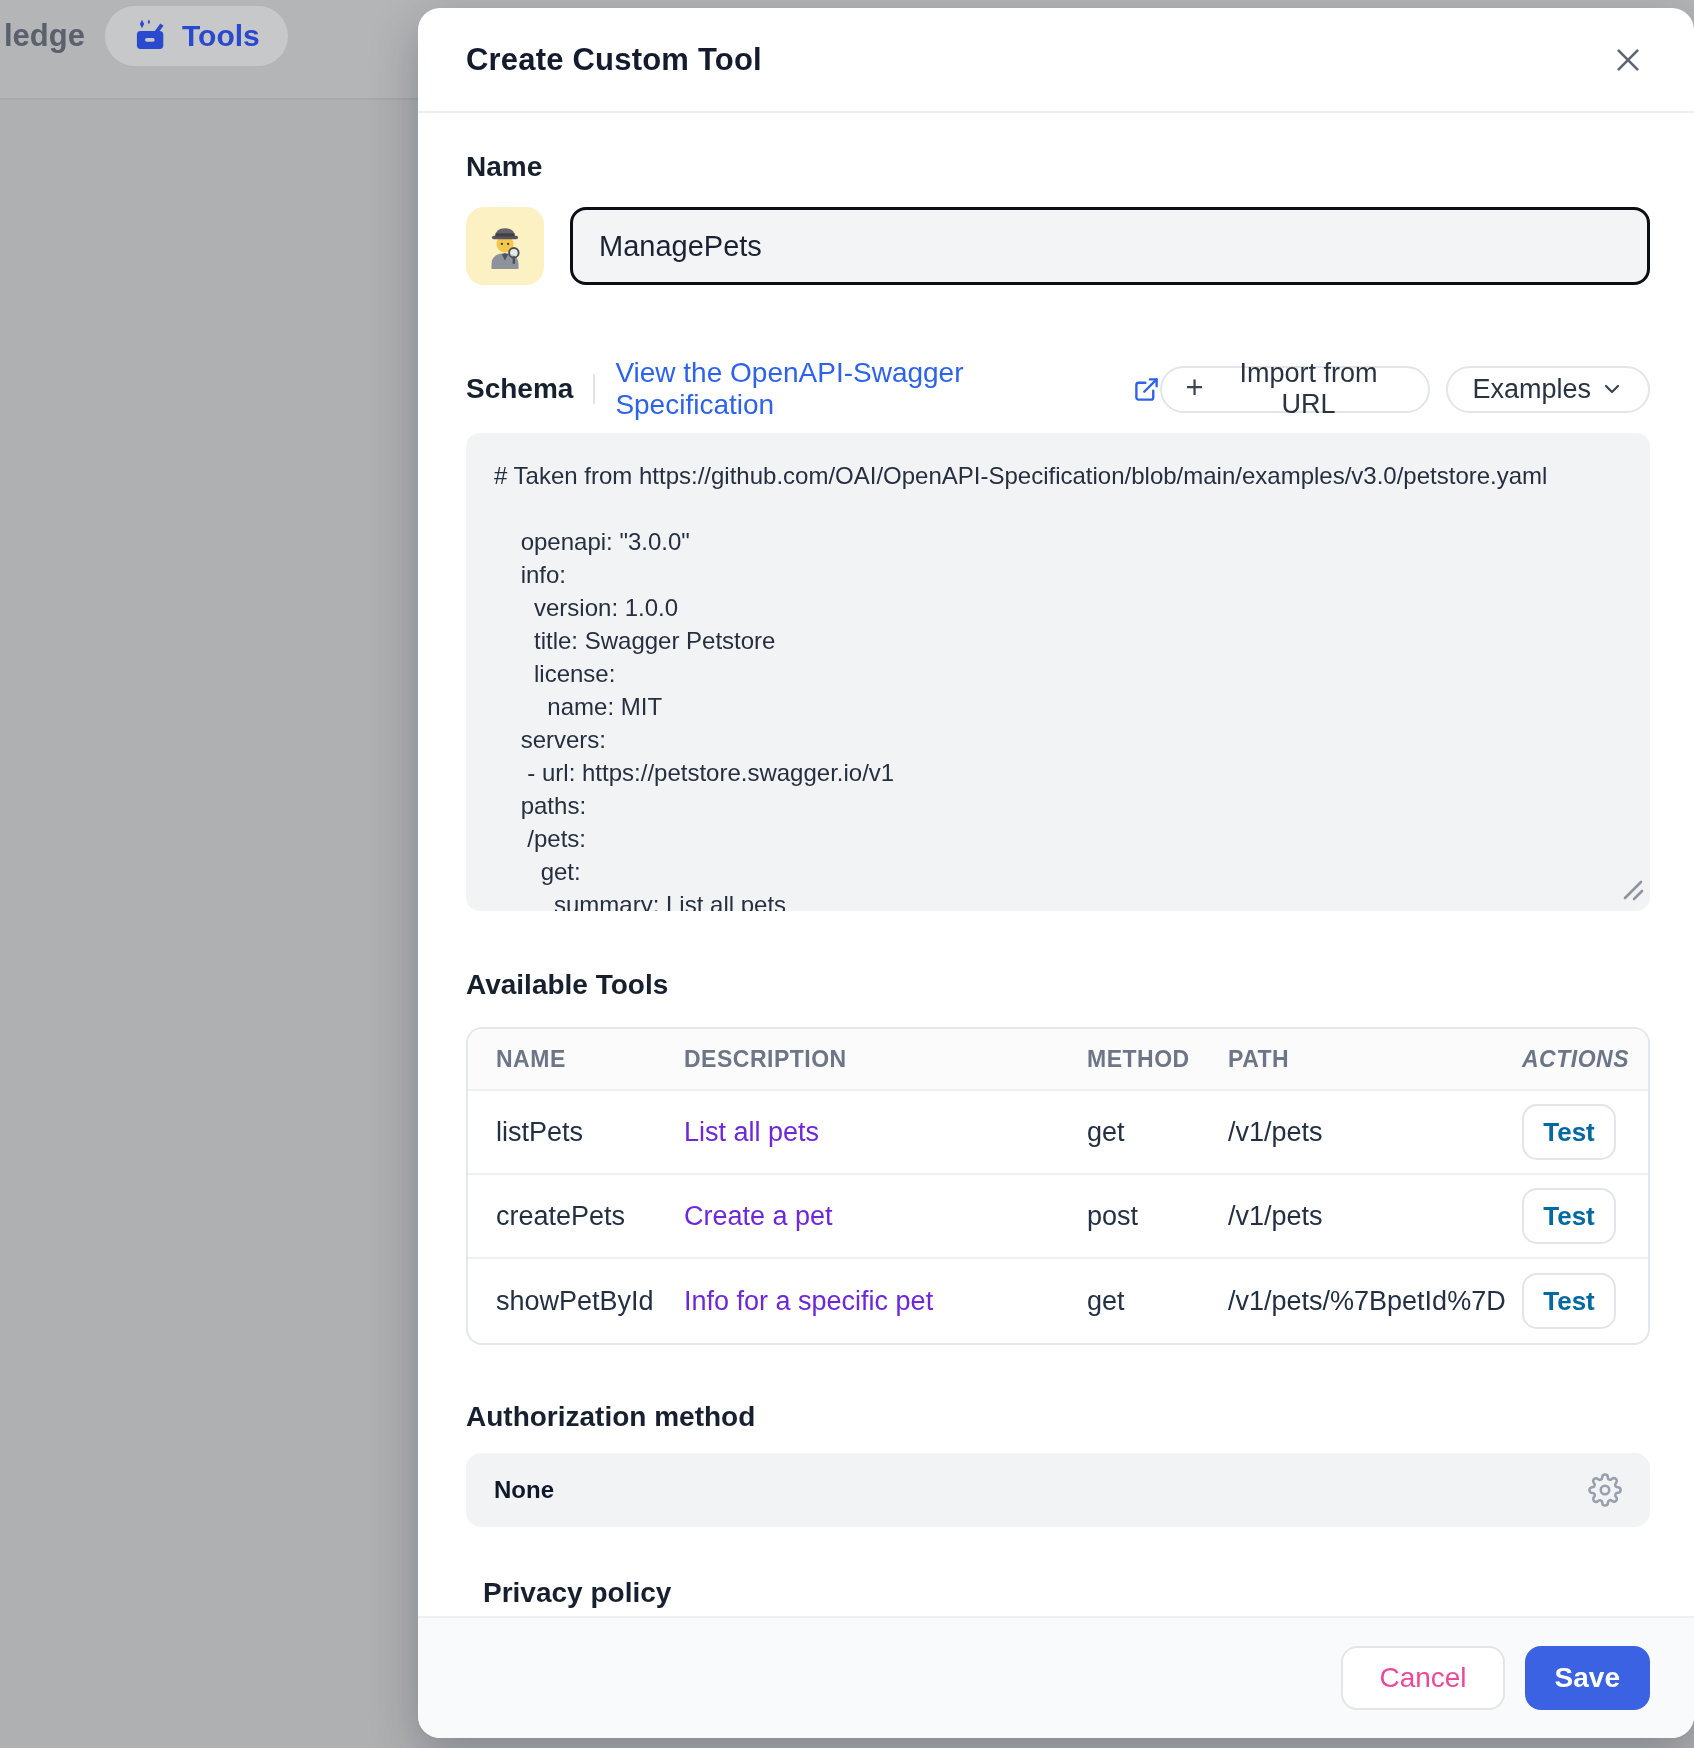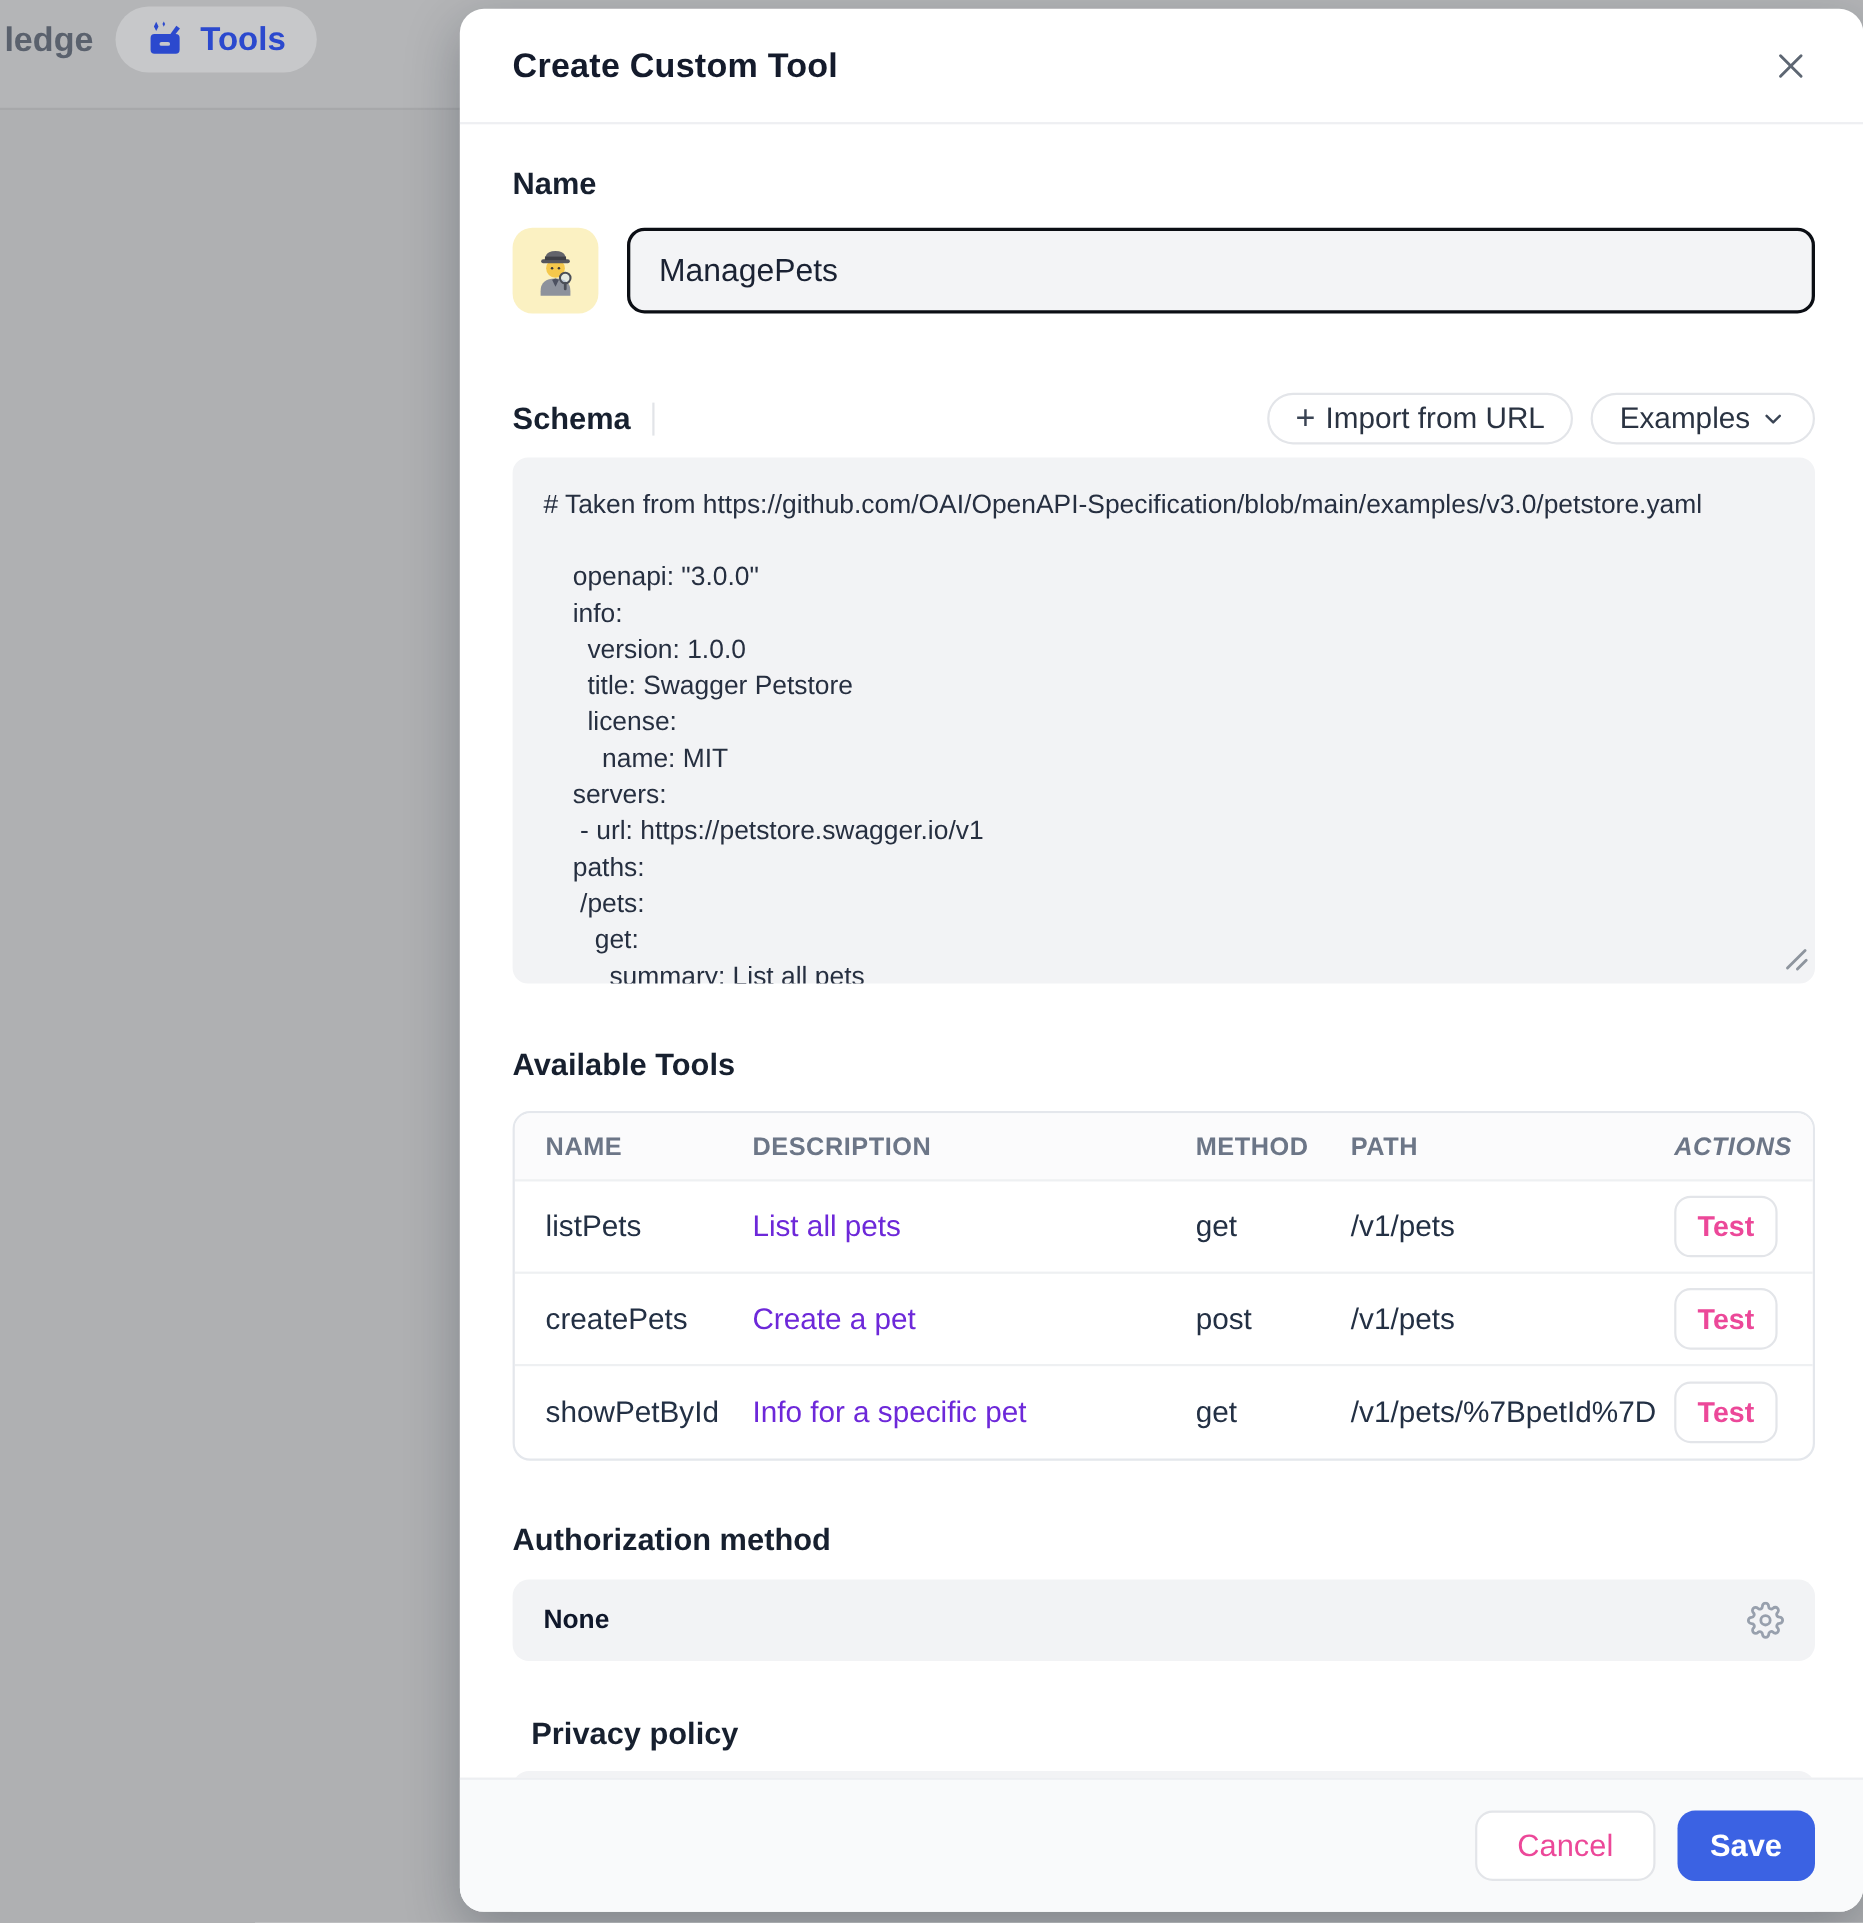--- a/index.html
+++ b/index.html
@@ -92,21 +92,21 @@
   .t-head .t-cell{
     font-size:23px; font-weight:600; color:#6C7687; letter-spacing:.5px;
   }
   .t-body-row{ height:84px; border-bottom:2px solid #EEF0F2; }
   .t-body-row:last-child{ border-bottom:none; }
   .t-cell{ font-size:27px; color:#233044; }
   .t-cell.desc{ color:#6d28d9; }
   .t-cell.actions{ display:flex; justify-content:flex-end; }
   .test-btn{
     width:94px; height:56px; border-radius:15px; border:2px solid #E3E5E9;
-    background:#fff; font-size:26px; font-weight:600; color:#ec4899;
+    background:#fff; font-size:26px; font-weight:600; color:#0369a1;
     cursor:pointer; font-family:"Liberation Sans", sans-serif;
   }
   .auth-heading{ margin-top:56px; }
   .auth-field{
     margin-top:20px; height:74px; background:#F2F3F5; border-radius:15px;
     display:flex; align-items:center; padding:0 28px; cursor:pointer;
   }
   .auth-value{ font-size:24px; color:#0f172a;font-weight:bold; }
   .auth-field .gear{ margin-left:auto; display:flex; }
   .privacy-heading{ margin-top:50px;margin-left:17px; }
@@ -181,20 +181,30 @@
             <line x1="32.5" y1="35.1" x2="32.5" y2="40" stroke="#4A4E57" stroke-width="2.4" stroke-linecap="round"></line>
           </svg>
         </span>
       </div>
       <input class="name-input" value="ManagePets" style="">
     </div>
 
     <div class="schema-row">
       <span class="section-label">Schema</span>
       <span class="v-divider"></span>
+      <a class="spec-link">
+        <span>View the OpenAPI-Swagger Specification</span>
+        <span style="display:flex;">
+          <svg width="27" height="27" viewBox="0 0 24 24" fill="none" stroke="#2D62EA" stroke-width="2.1" stroke-linecap="round" stroke-linejoin="round">
+            <path d="M18 13v6a2 2 0 0 1-2 2H5a2 2 0 0 1-2-2V8a2 2 0 0 1 2-2h6"></path>
+            <polyline points="15 3 21 3 21 9"></polyline>
+            <line x1="10" y1="14" x2="21" y2="3"></line>
+          </svg>
+        </span>
+      </a>
       <div class="btn-group">
         <button class="pill-btn">
           <span class="plus-glyph">+</span>
           <span>Import from URL</span>
         </button>
         <button class="pill-btn">
           <span>Examples</span>
           <span style="display:flex;">
             <svg width="24" height="24" viewBox="0 0 24 24" fill="none" stroke="#3A4454" stroke-width="2.2" stroke-linecap="round" stroke-linejoin="round">
               <polyline points="6 9 12 15 18 9"></polyline>

